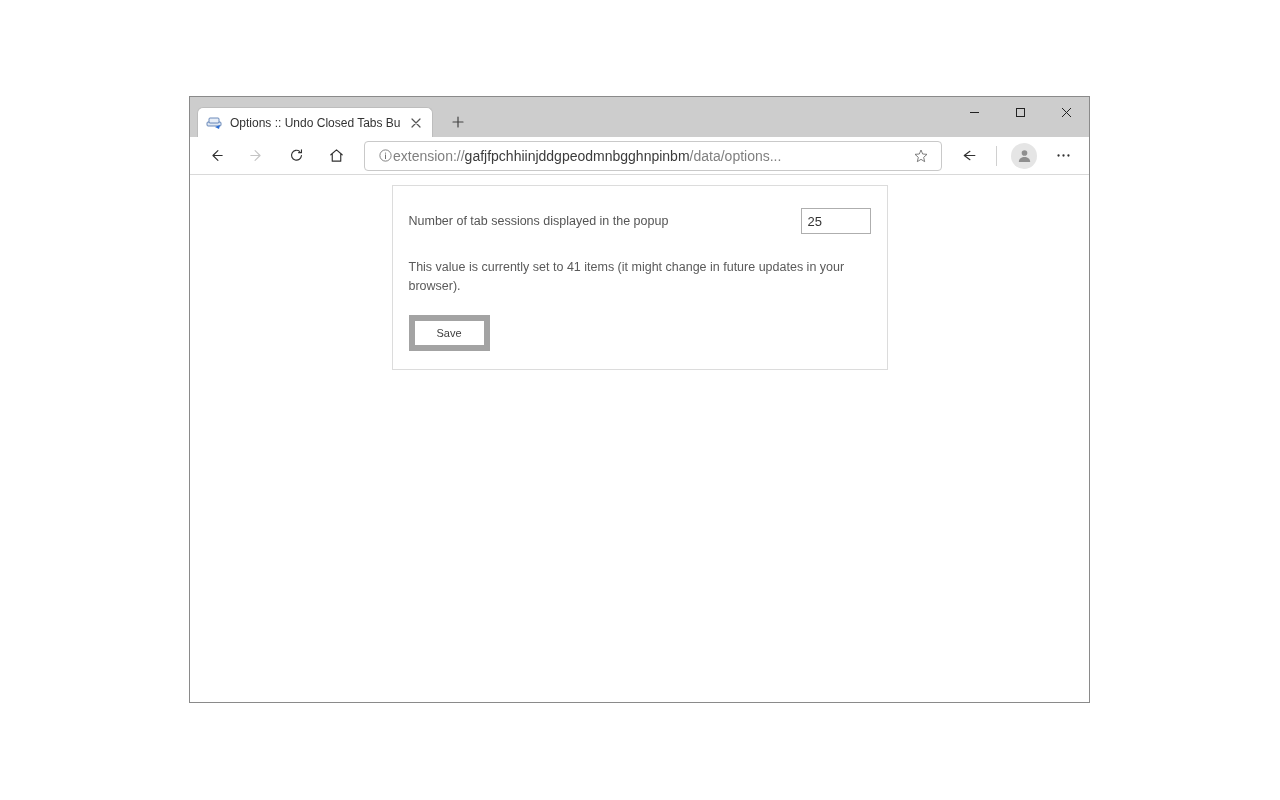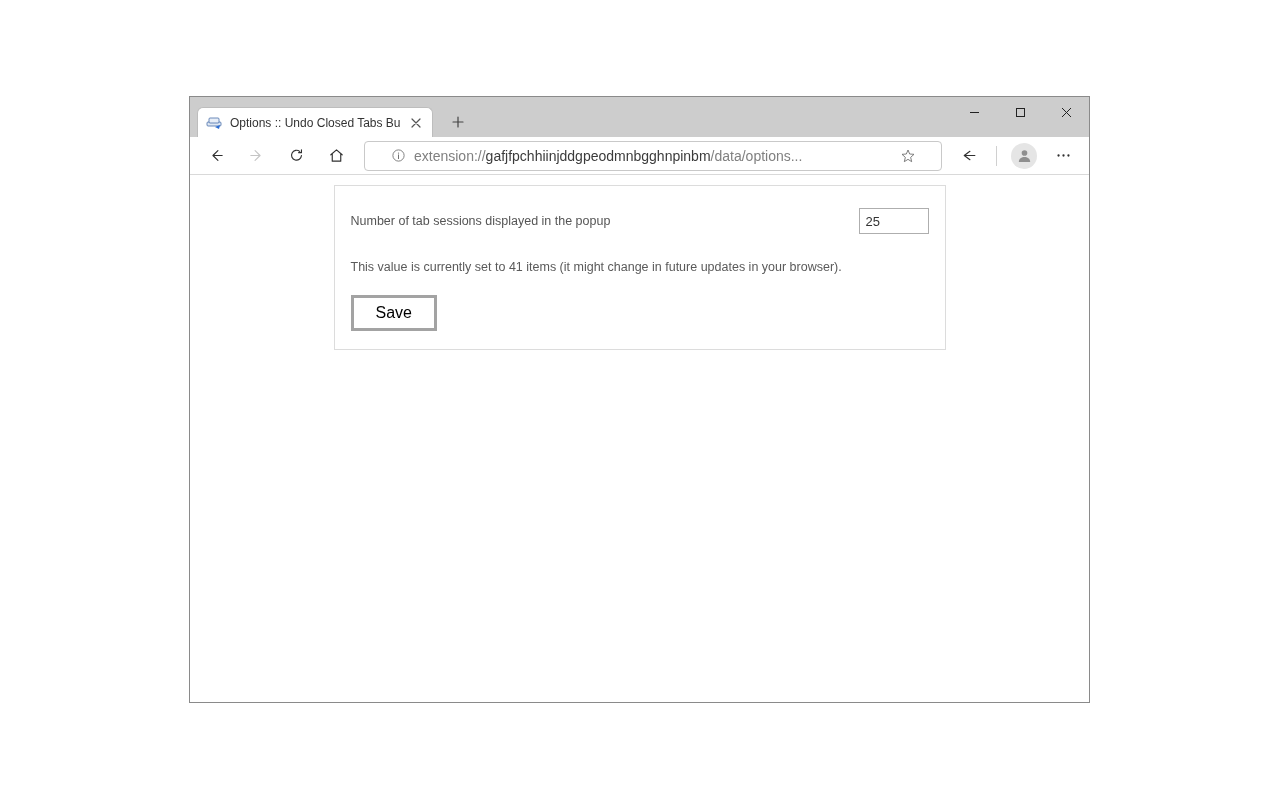--- a/index.html
+++ b/index.html
@@ -109,22 +109,21 @@
   }
   .tbtn.disabled { color: #bcbcbc; cursor: default; }
   .addressbar {
     flex: 1;
     height: 30px;
     background: #ffffff;
     border: 1px solid #c9c9c9;
     border-radius: 4px;
     display: flex;
     align-items: center;
-    padding: 0 25px;
-    gap: 8px;
+    padding: 0 12px;
     margin: 0 4px 0 6px;
     min-width: 0;
   }
   .addressbar .site-info {
     width: 16px; height: 16px;
     display: flex; align-items: center; justify-content: center;
     color: #717171;
   }
   .addressbar .url {
     flex: 1;
@@ -150,21 +149,21 @@
     color: #8a8a8a;
     margin: 0 4px;
   }
   
   .page {
     flex: 1;
     background: #ffffff;
     overflow: auto;
   }
   .card {
-    width: 612px;
+    width: 496px;
     margin: 10px auto 0 auto;
     border: 1px solid #dcdcdc;
     padding: 16px 16px 18px 16px;
     font-size: 12.5px;
     color: #555;
   }
   .row {
     display: flex;
     align-items: center;
     justify-content: space-between;
@@ -179,25 +178,25 @@
     padding: 0 6px;
     font-size: 13px;
     color: #333;
   }
   .desc {
     line-height: 1.55;
     margin-bottom: 18px;
     color: #5a5a5a;
   }
   .savebtn {
-    border: 3px solid #a3a3a3;
+    border: 6px solid #a3a3a3;
     background: #ffffff;
     padding: 6px 22px;
-    font-size: 16px;
-    color: #000000;
+    font-size: 11px;
+    color: #404040;
     cursor: pointer;
   }
   svg { display: block; }
 </style>
 </head>
 <body>
 
 <div class="window">
 
   <div class="titlebar">

